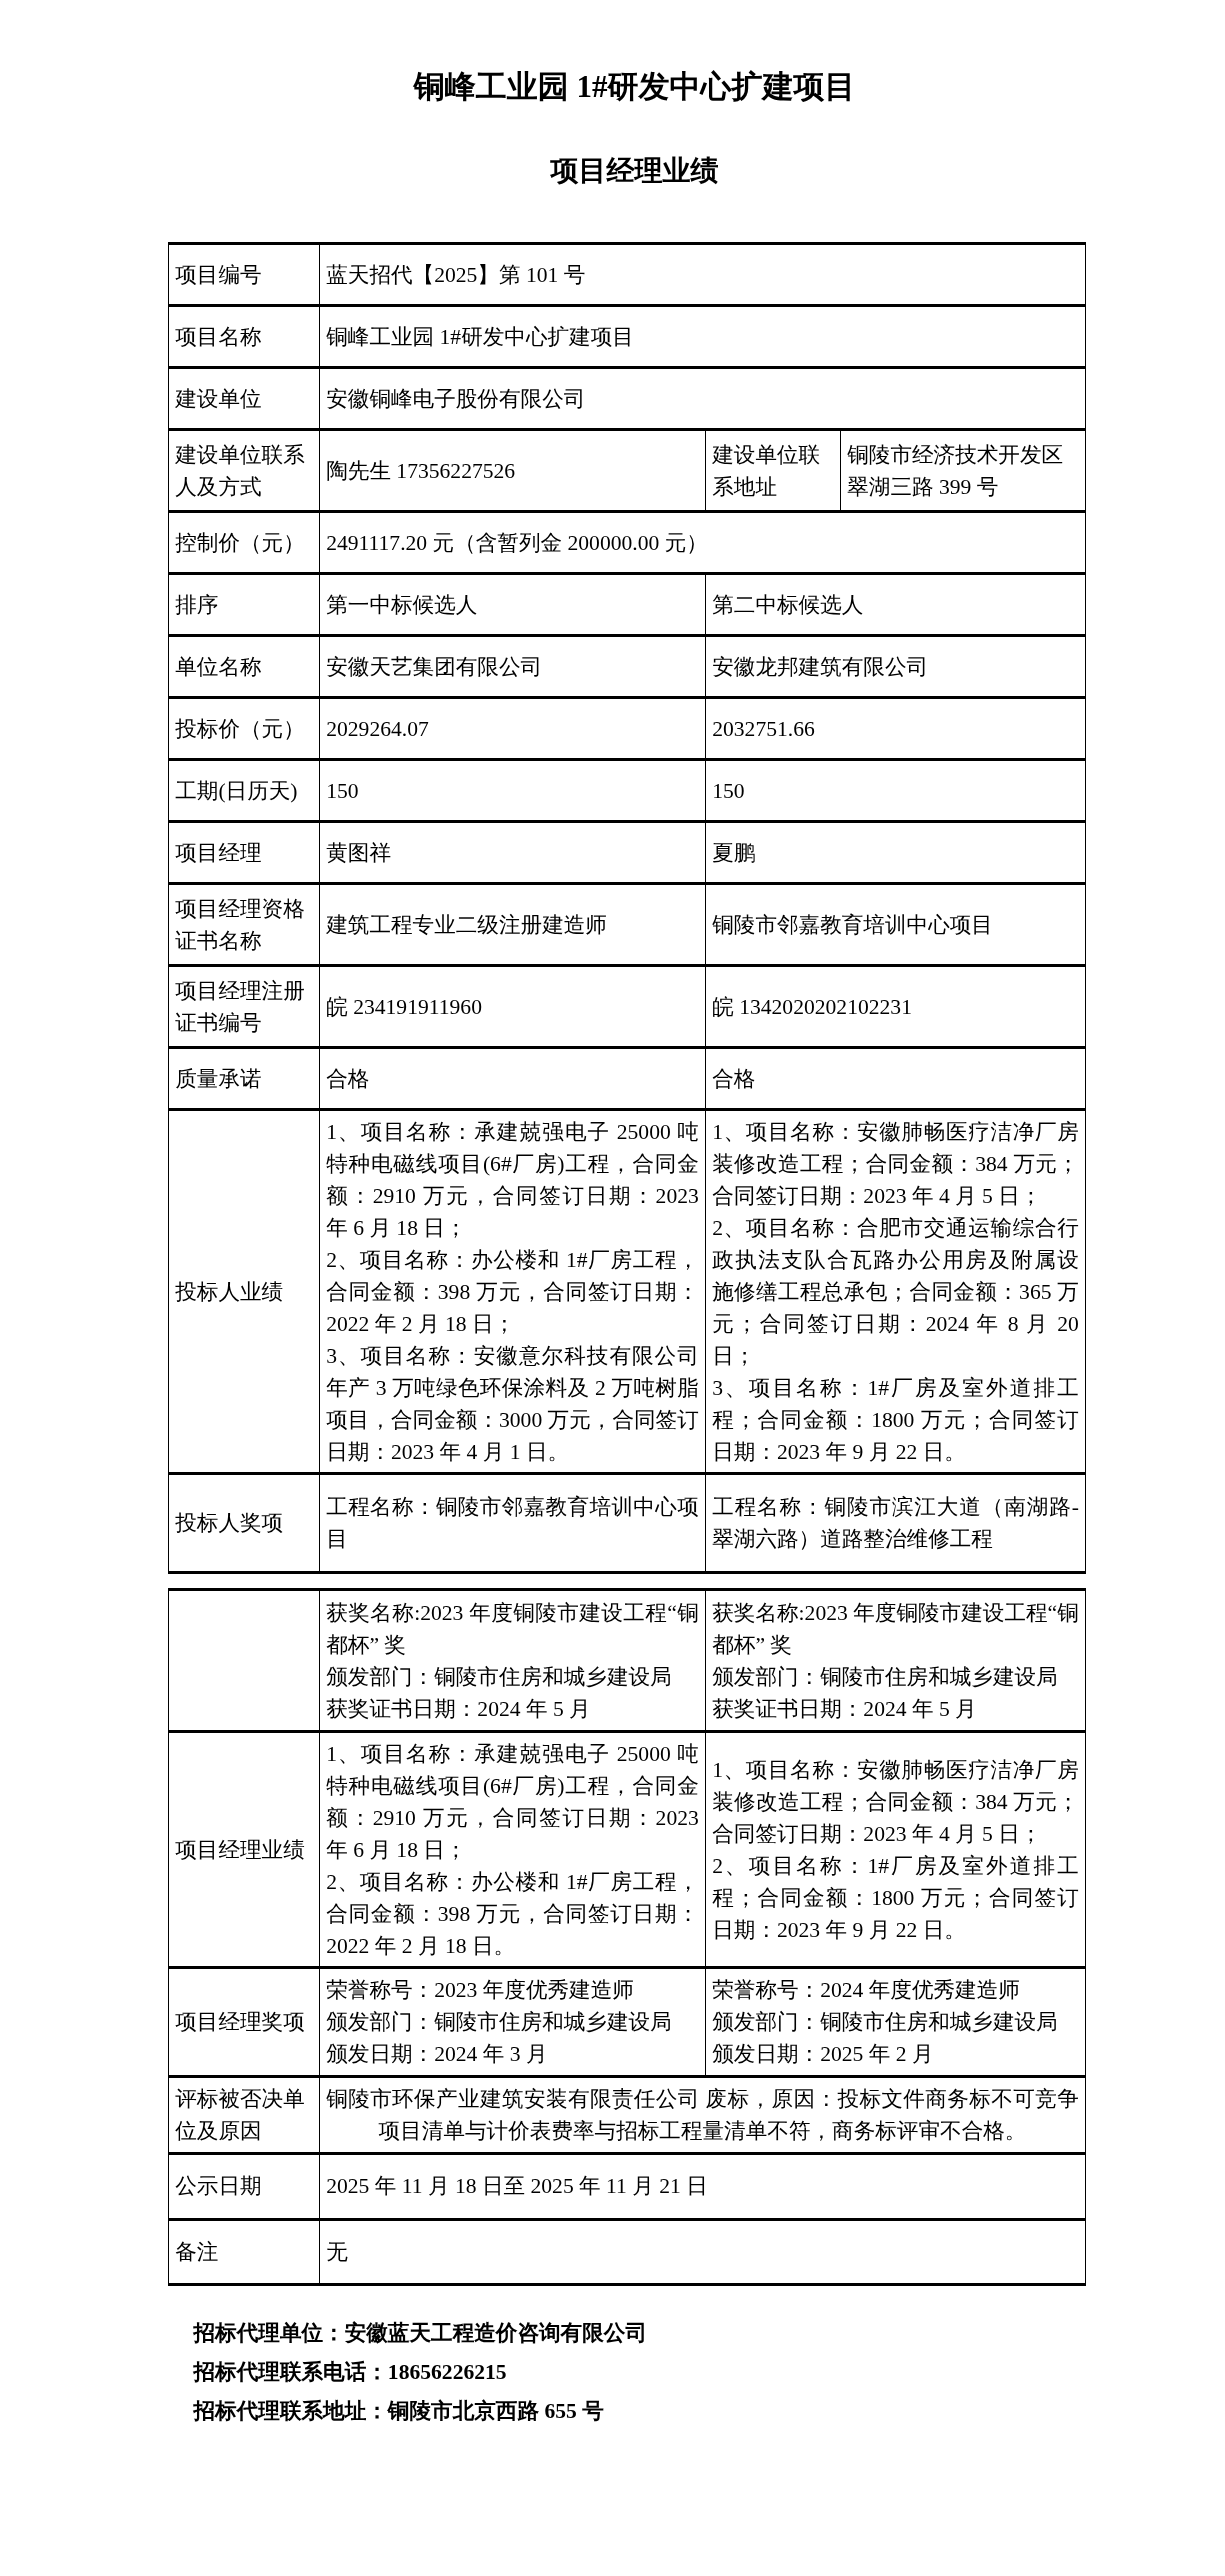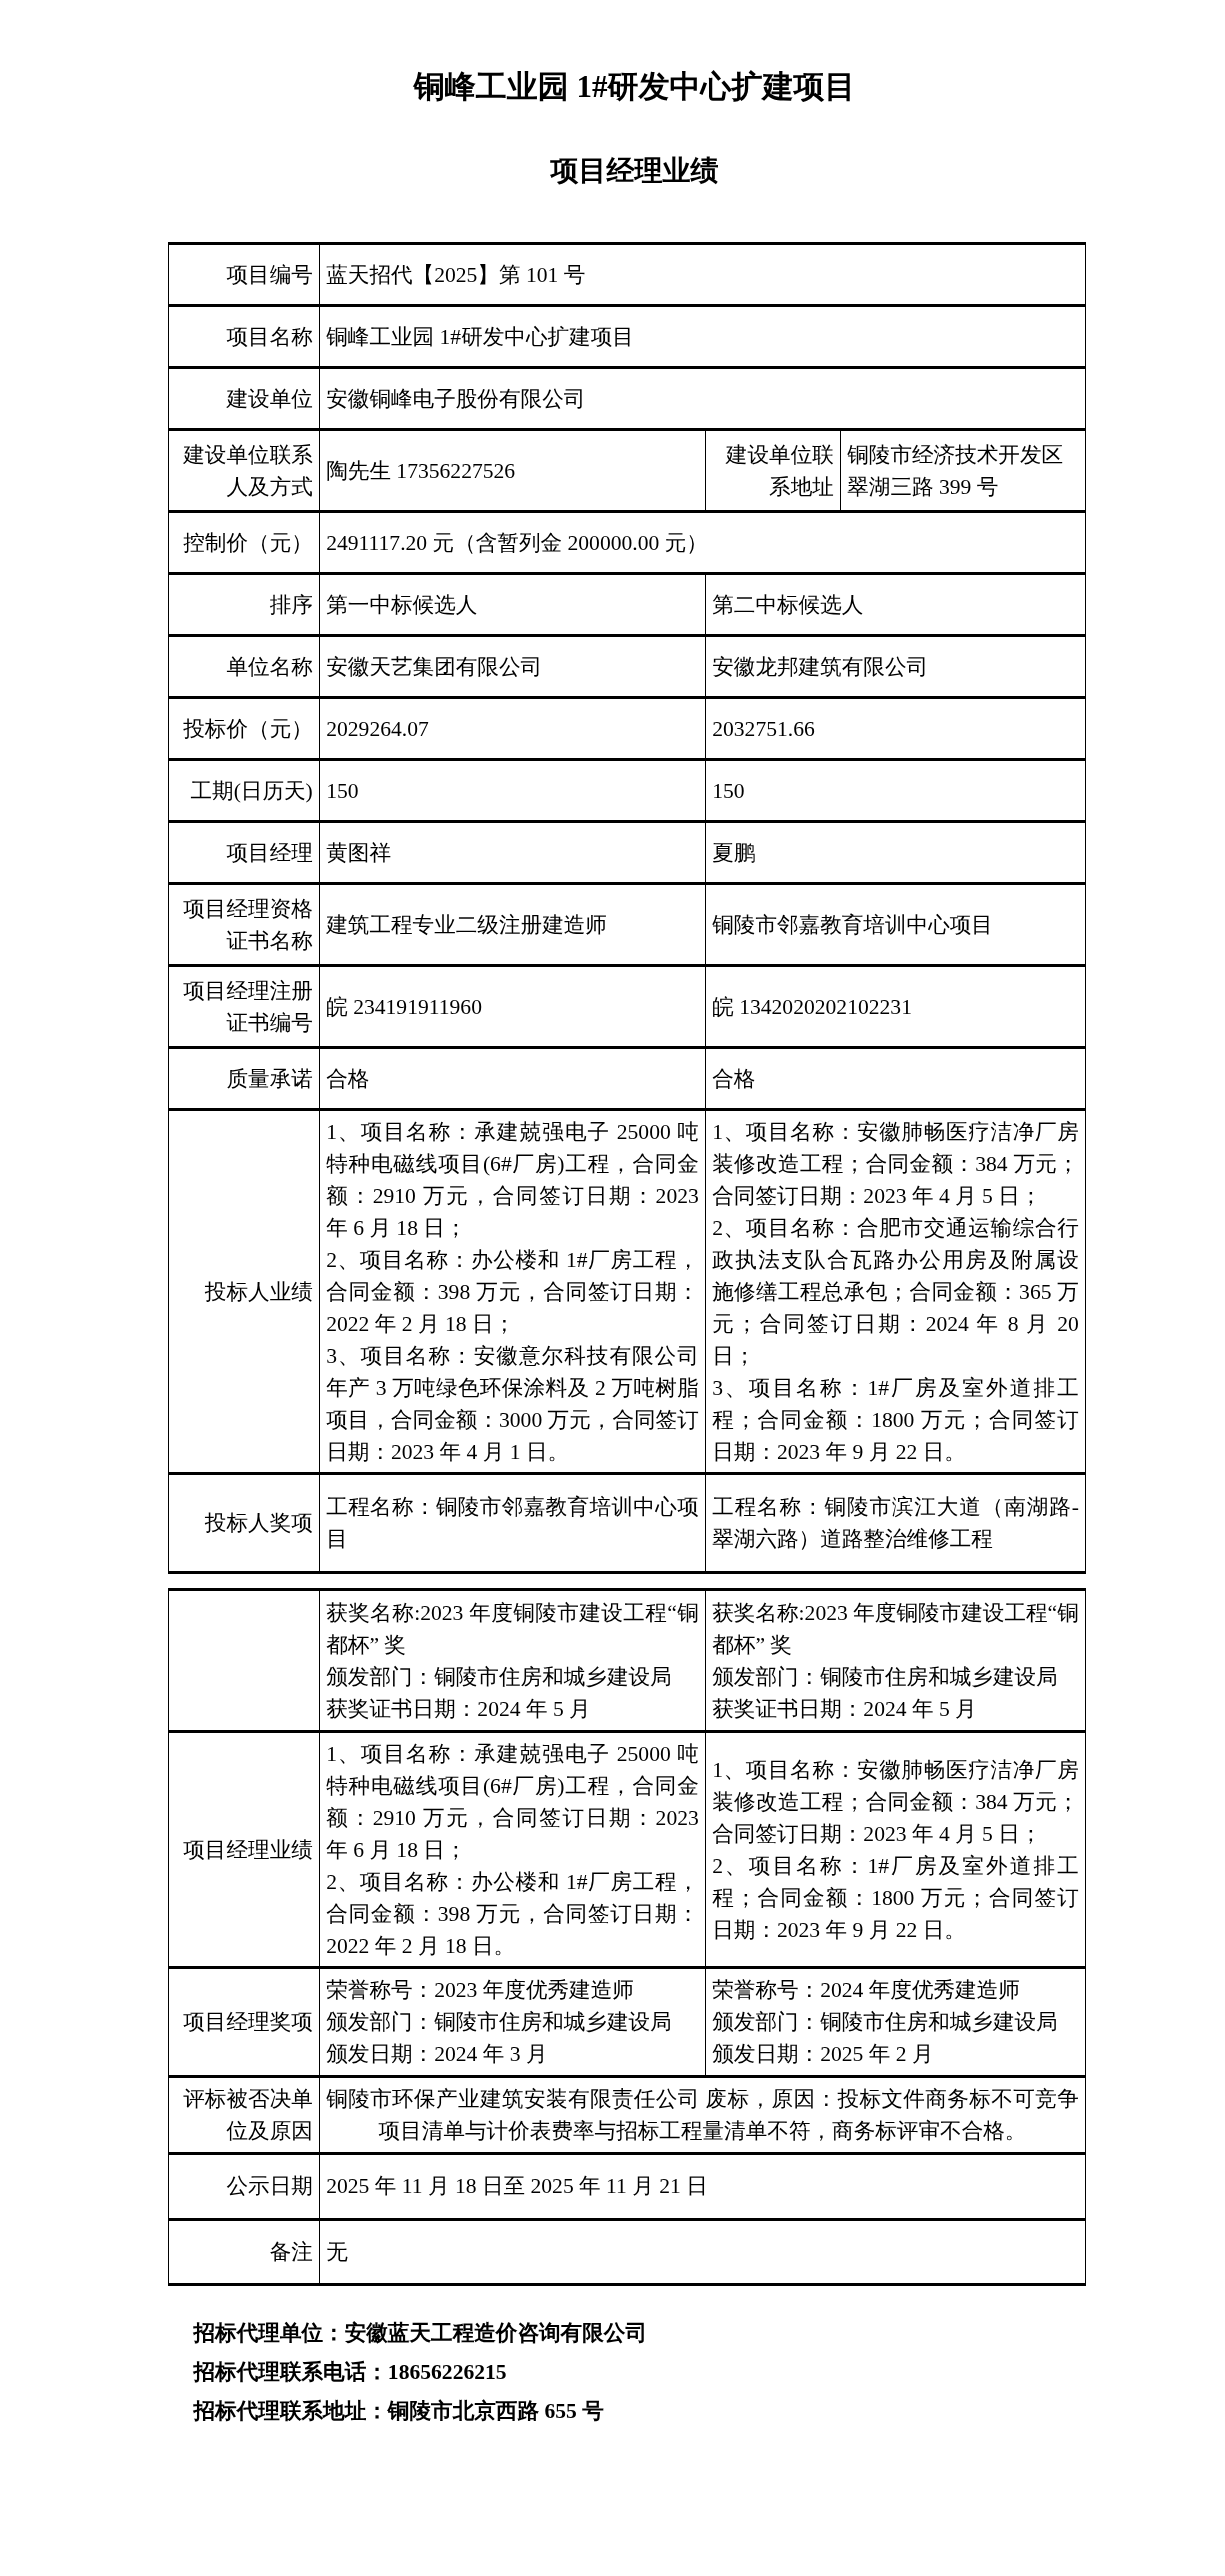--- a/index.html
+++ b/index.html
@@ -20,21 +20,21 @@
   table.grid{
     border-collapse:collapse;table-layout:fixed;width:916px;
   }
   table.grid td{
     border:1.5px solid #000;
     border-top-width:3.1px;border-bottom-width:3.1px;
     vertical-align:middle;
     padding:4.6px 6.2px;
     overflow:hidden;
   }
-  td.label{text-align:right;padding:4.6px 7.7px;}
+  td.label{text-align:left;padding:4.6px 7.7px;}
   td.val{}
   td.text{
     text-align:justify;
     white-space:pre-wrap;
     padding:6.2px 7.7px;
   }
   td.reject{
     text-align:justify;
     text-align-last:center;
     padding:6.2px 7.7px;

